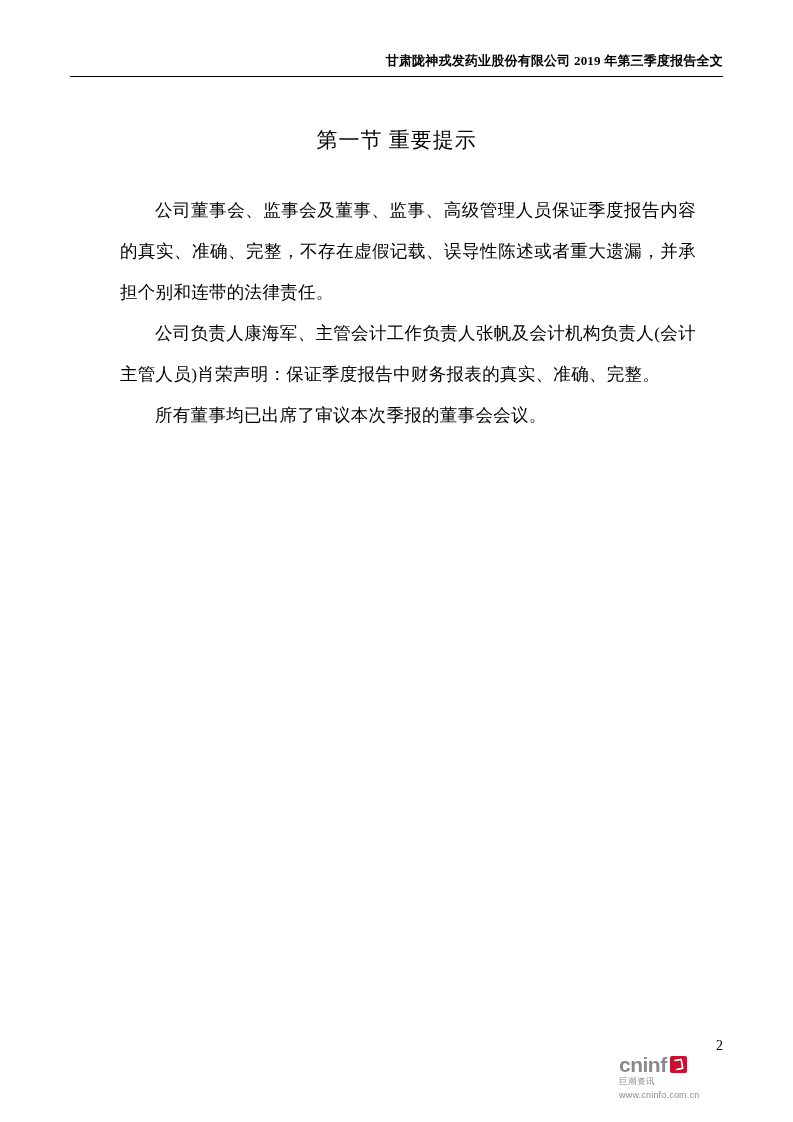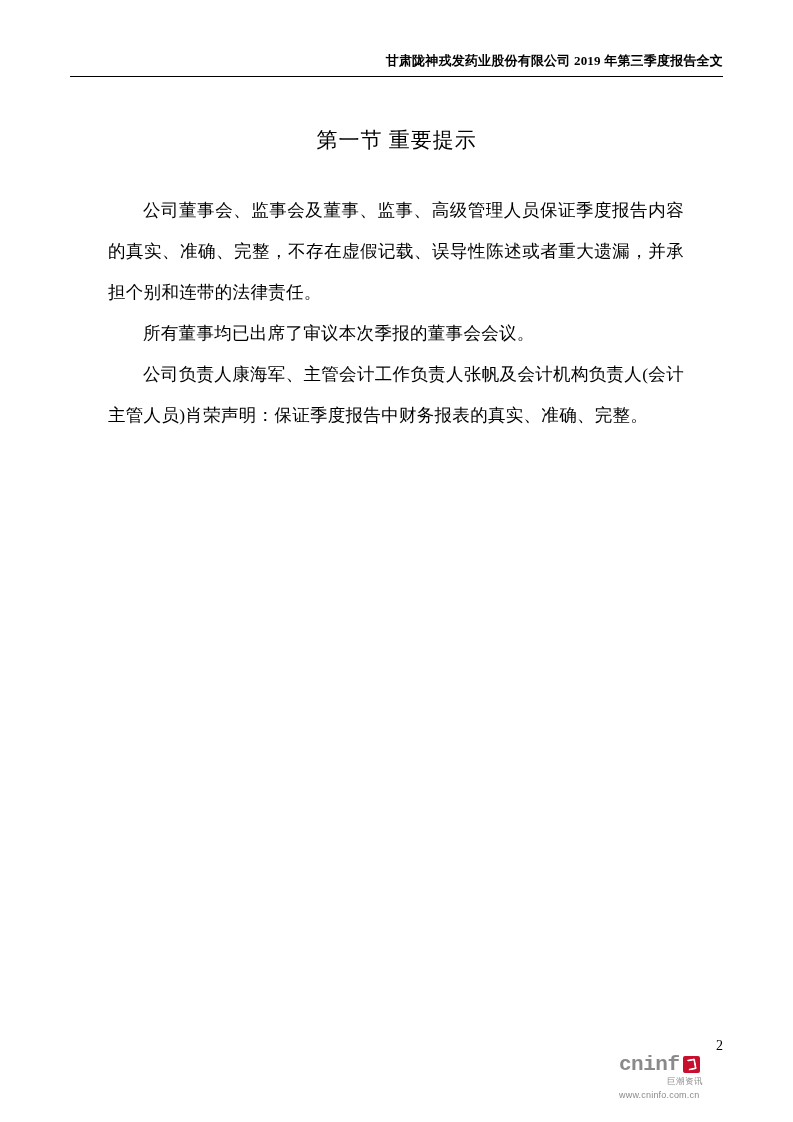--- a/index.html
+++ b/index.html
@@ -48,21 +48,21 @@
     left: 0;
     width: 793px;
     text-align: center;
     font-size: 21px;
     font-weight: normal;
     letter-spacing: 1px;
   }
   .body-block {
     position: absolute;
     top: 190px;
-    left: 108px;
+    left: 120px;
     width: 576px;
   }
   .para {
     font-size: 17.5px;
     line-height: 41px;
     text-indent: 2em;
     text-align: justify;
     margin: 0 0 0 0;
     letter-spacing: 0.3px;
   }
@@ -75,21 +75,21 @@
     font-size: 14px;
   }
   .logo {
     position: absolute;
     right: 54px;
     bottom: 22px;
     width: 120px;
     text-align: left;
   }
   .logo-main {
-    font-family: Liberation Mono, monospace;
+    font-family: Liberation Sans, sans-serif;
     font-size: 21px;
     font-weight: bold;
     color: #8a8a8a;
     letter-spacing: -0.5px;
     line-height: 21px;
     display: flex;
     align-items: center;
   }
   .logo-mark {
     display: inline-block;
@@ -112,21 +112,20 @@
     border-left-color: transparent;
     transform: rotate(-10deg);
     box-sizing: border-box;
   }
   .logo-sub {
     font-family: "Liberation Sans", sans-serif;
     font-size: 8.5px;
     color: #8a8a8a;
     letter-spacing: 0.5px;
     margin-top: 1px;
-    margin-left: 48px;
   }
   .logo-url {
     font-family: Liberation Sans, sans-serif;
     font-size: 9px;
     color: #8a8a8a;
     letter-spacing: 0.2px;
     margin-top: 2px;
   }
 </style>
 </head>
@@ -134,22 +133,22 @@
 
 <div class="page">
 
   <div class="header">甘肃陇神戎发药业股份有限公司 2019 年第三季度报告全文</div>
   <div class="header-rule"></div>
 
   <div class="section-title">第一节  重要提示</div>
 
   <div class="body-block">
     <p class="para">公司董事会、监事会及董事、监事、高级管理人员保证季度报告内容的真实、准确、完整，不存在虚假记载、误导性陈述或者重大遗漏，并承担个别和连带的法律责任。</p>
+    <p class="para">公司负责人康海军、主管会计工作负责人张帆及会计机构负责人(会计主管人员)肖荣声明：保证季度报告中财务报表的真实、准确、完整。</p>
     <p class="para">所有董事均已出席了审议本次季报的董事会会议。</p>
-    <p class="para">公司负责人康海军、主管会计工作负责人张帆及会计机构负责人(会计主管人员)肖荣声明：保证季度报告中财务报表的真实、准确、完整。</p>
   </div>
 
   <div class="page-number">2</div>
 
   <div class="logo">
     <div class="logo-main">
       <span>cninf</span>
       <span class="logo-mark"></span>
     </div>
     <div class="logo-sub">巨潮资讯</div>

